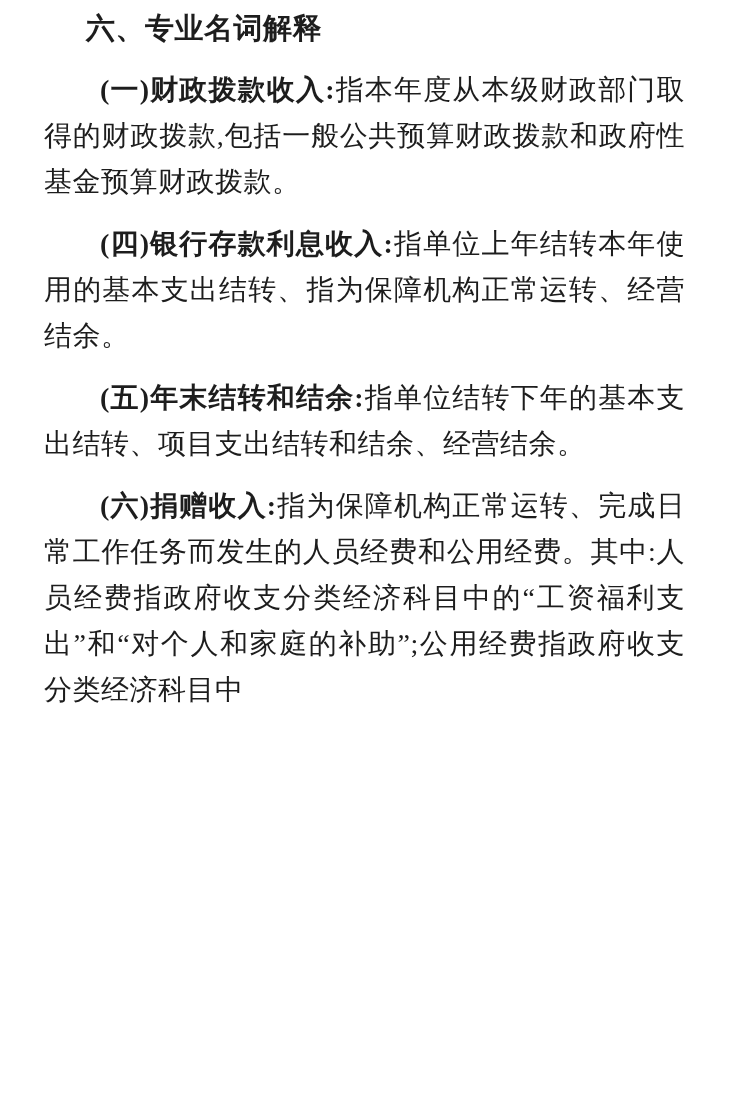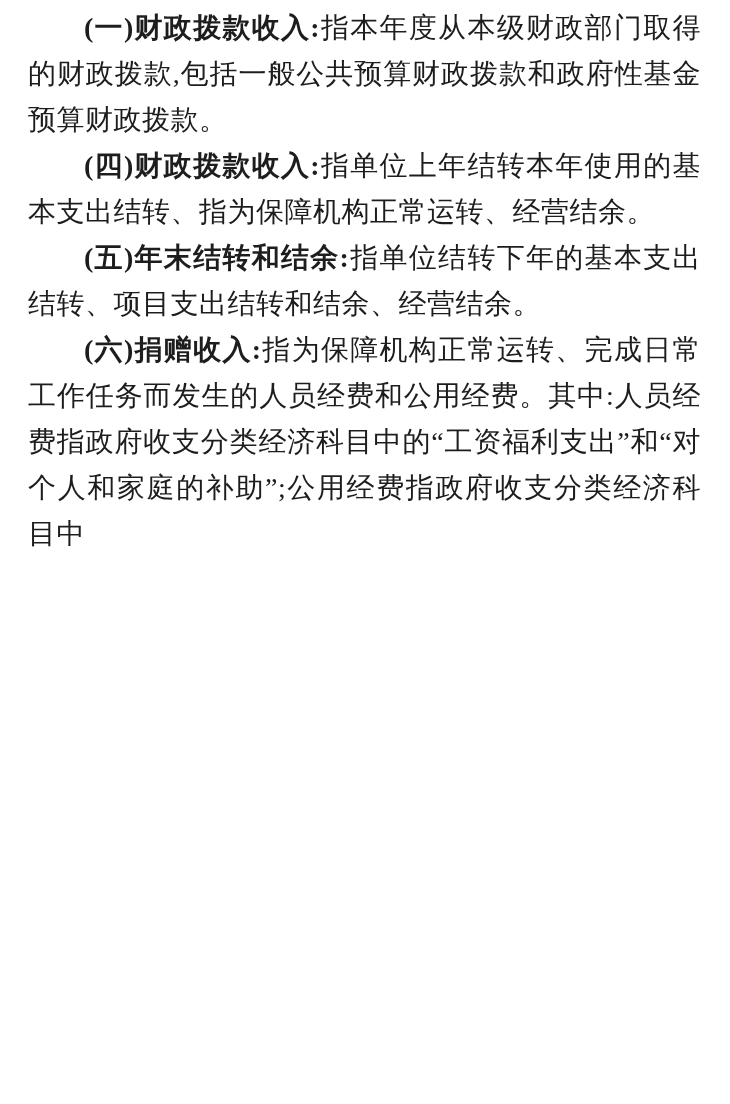--- a/index.html
+++ b/index.html
@@ -29,36 +29,37 @@
   .heading {
     margin: 0;
     font-size: 29px;
     font-weight: 700;
     line-height: 46px;
     text-indent: 2em;
     text-align: left;
     font-family: "Liberation Sans", sans-serif;
   }
   .para {
-    margin: 0;
+    margin: 16px;
     text-indent: 2em;
   }
   .term {
     font-weight: 700;
   }
 </style>
 </head>
 <body>
 
 <div class="page">
 
+  <h2 class="heading">六、专业名词解释</h2>
 
   <p class="para"><b class="term">(一)财政拨款收入:</b><span>指本年度从本级财政部门取得的财政拨款,包括一般公共预算财政拨款和政府性基金预算财政拨款。</span></p>
 
 
 
-  <p class="para"><b class="term">(四)财政拨款收入:</b><span>指单位上年结转本年使用的基本支出结转、指为保障机构正常运转、经营结余。</span></p>
+  <p class="para"><b class="term">(四)银行存款利息收入:</b><span>指单位上年结转本年使用的基本支出结转、指为保障机构正常运转、经营结余。</span></p>
 
   <p class="para"><b class="term">(五)年末结转和结余:</b><span>指单位结转下年的基本支出结转、项目支出结转和结余、经营结余。</span></p>
 
   <p class="para"><b class="term">(六)捐赠收入:</b><span>指为保障机构正常运转、完成日常工作任务而发生的人员经费和公用经费。其中:人员经费指政府收支分类经济科目中的“工资福利支出”和“对个人和家庭的补助”;公用经费指政府收支分类经济科目中</span></p>
 
 </div>
 
 </body></html>

